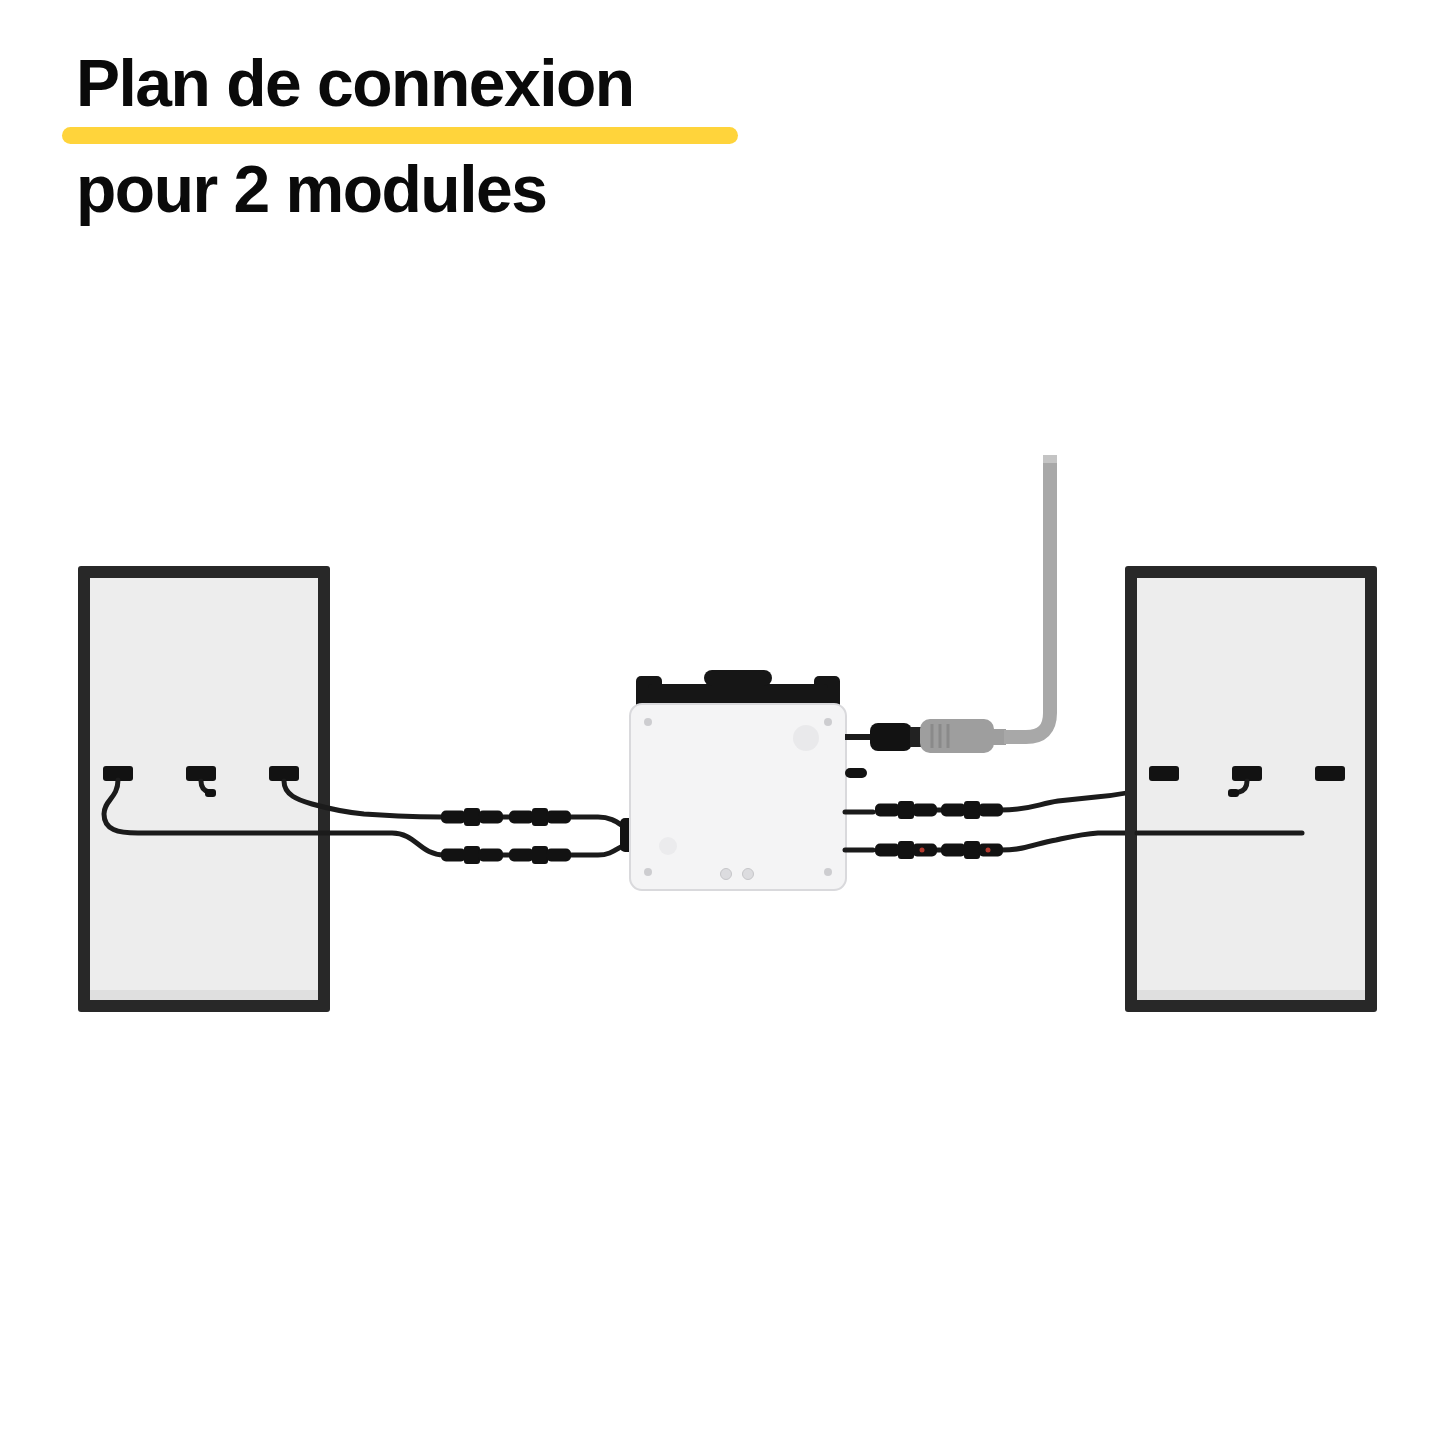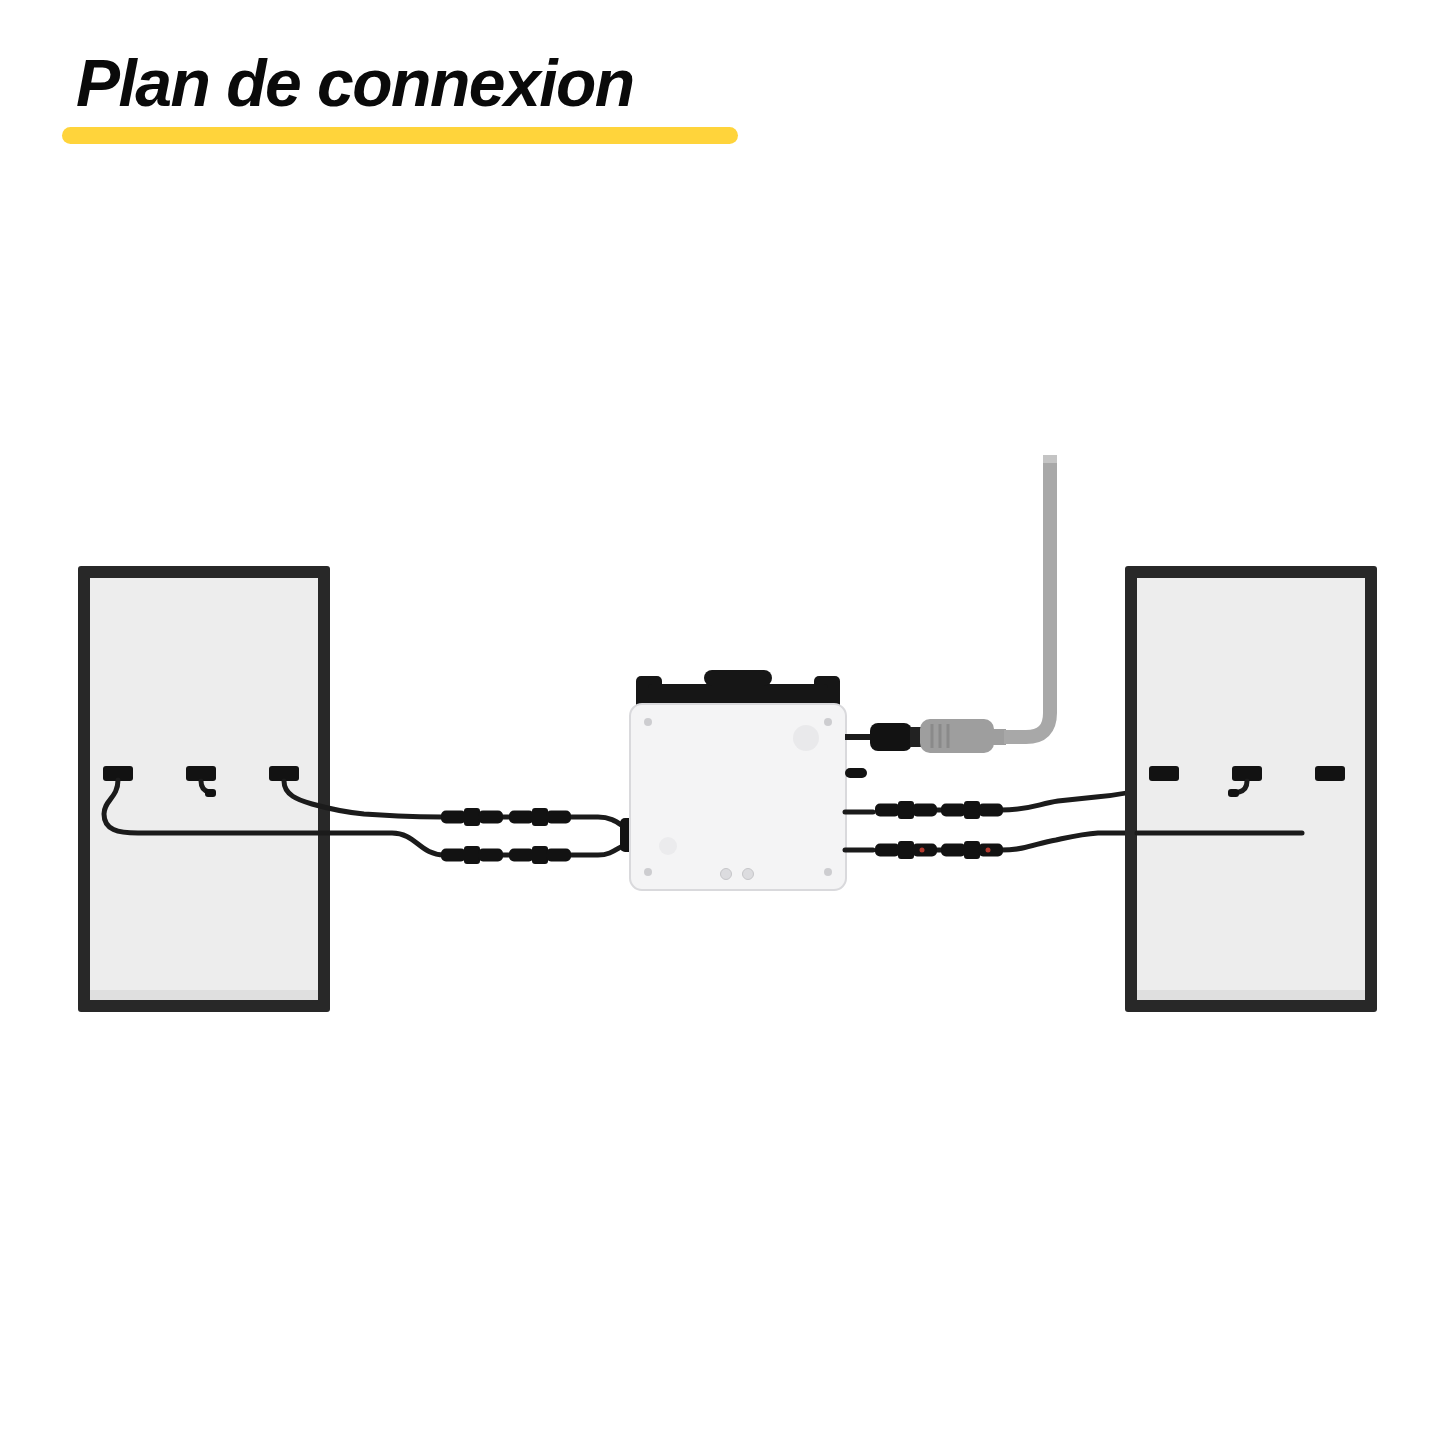--- a/index.html
+++ b/index.html
@@ -2,21 +2,20 @@
 <html style="--background: #ffffff; --title-text: #0a0a0a; --highlight: #ffd43b; --panel-frame: #282828; --panel-back: #ededed; --cable-black: #1b1b1b; --connector-black: #121212; --inverter-body: #f4f4f5; --inverter-edge: #d9d9dc; --bracket-black: #161616; --ac-plug-grey: #9e9e9e; --ac-cable-grey: #a8a8a8;"><head>
 <meta charset="utf-8">
 <style>
   html,body{margin:0;padding:0;background:#fff;}
   #canvas{
     position:relative;
     width:1445px;height:1316px;
     background:var(--background,#fff);
     overflow:hidden;
     font-family:"Liberation Sans", sans-serif;
-    font-style:italic;
   }
   .title-block{
     position:absolute;left:76px;top:50px;z-index:2;
   }
   .title-line{
     margin:0;
     font-family:"Liberation Sans", sans-serif;
     font-weight:800;
     font-size:66px;
     line-height:1.02;
@@ -35,20 +34,21 @@
   .mc4{fill:var(--connector-black,#121212);}
 </style>
 </head>
 <body>
 
 <div id="canvas">
 
   <div class="title-block">
     <h1 class="title-line">Plan de connexion</h1>
     <div class="title-highlight"></div>
+    <h1 class="title-line">pour 2 modules</h1>
   </div>
 
   <svg class="diagram" width="1445" height="1445" viewBox="0 0 1445 1445">
 
     <defs>
       <g id="mc4">
         <rect x="-31" y="-6.5" width="25" height="13" rx="5"></rect>
         <rect x="-8" y="-9" width="16" height="18" rx="3"></rect>
         <rect x="6" y="-6.5" width="25" height="13" rx="5"></rect>
       </g>

